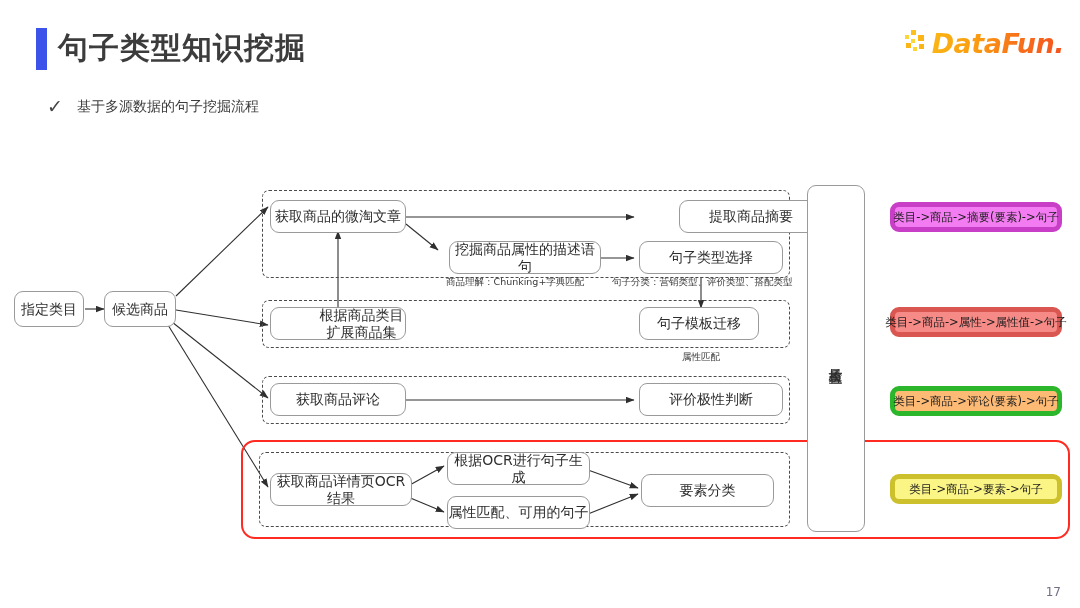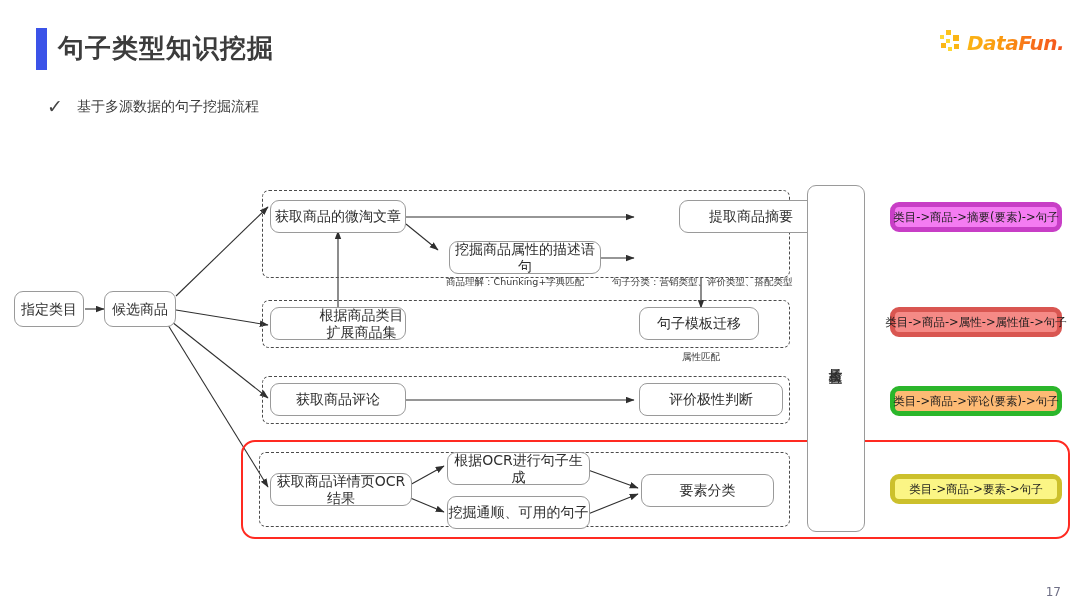--- a/index.html
+++ b/index.html
@@ -10,39 +10,39 @@
     position:relative;overflow:hidden;
     color:#333;
   }
   
   .accent-bar{
     position:absolute;left:36px;top:28px;width:11px;height:42px;
     background:#3b53e8;
   }
   .page-title{
     position:absolute;left:58px;top:25px;
-    font-size:26px;font-weight:bold;color:#3c3c3c;
+    font-size:30px;font-weight:bold;color:#3c3c3c;
     letter-spacing:1px;line-height:46px;
     font-family:"DejaVu Sans","Liberation Sans",sans-serif;
   }
   .subtitle-row{
     position:absolute;left:47px;top:97px;
     display:flex;align-items:center;gap:14px;
   }
   .check-icon{font-size:19px;color:#444;line-height:1;}
   .subtitle-text{font-size:14px;color:#3c3c3c;font-family:"DejaVu Sans","Liberation Sans",sans-serif;}
   
   .logo{
     position:absolute;right:16px;top:26px;
     display:flex;align-items:center;height:34px;
   }
   .logo-dots{position:relative;width:26px;height:26px;margin-right:1px;}
   .logo-dots i{position:absolute;display:block;background:#fcc21b;}
   .logo-text{
-    font-size:20px;font-weight:bold;font-style:italic;
+    font-size:27px;font-weight:bold;font-style:italic;
     font-family:"DejaVu Sans","Liberation Sans",sans-serif;
     background:linear-gradient(95deg,#fbb615 0%,#fa9a10 35%,#f8701a 65%,#f4511e 100%);
     -webkit-background-clip:text;background-clip:text;color:transparent;
     letter-spacing:-0.5px;
   }
   
   #canvas{position:absolute;left:0;top:0;width:1080px;height:608px;}
   .svg-layer{position:absolute;left:0;top:0;width:1080px;height:608px;pointer-events:none;}
   
   .node{
@@ -148,20 +148,23 @@
   <div class="group-dashed" style="left:262px;top:190px;width:528px;height:88px;"></div>
   <div class="node" style="left:270px;top:200px;width:136px;height:33px;">
     <span>获取商品的微淘文章</span>
   </div>
   <div class="node" style="left:449px;top:241px;width:152px;height:33px;">
     <span>挖掘商品属性的描述语句</span>
   </div>
   <div class="node" style="left:639px;top:200px;width:144px;height:33px;margin-left:40px;">
     <span>提取商品摘要</span>
   </div>
+  <div class="node" style="left:639px;top:241px;width:144px;height:33px;">
+    <span>句子类型选择</span>
+  </div>
   <div class="caption" style="left:446px;top:276px;">商品理解：Chunking+字典匹配</div>
   <div class="caption" style="left:612px;top:276px;">句子分类：营销类型、评价类型、搭配类型</div>
 
   <div class="group-dashed" style="left:262px;top:300px;width:528px;height:48px;"></div>
   <div class="node" style="left:270px;top:307px;width:136px;height:33px;padding-left:47px;">
     <span>根据商品类目扩展商品集</span>
   </div>
   <div class="node" style="left:639px;top:307px;width:120px;height:33px;">
     <span>句子模板迁移</span>
   </div>
@@ -177,21 +180,21 @@
 
   <div class="highlight-box" style="left:241px;top:440px;width:829px;height:99px;"></div>
   <div class="group-dashed" style="left:259px;top:452px;width:531px;height:75px;"></div>
   <div class="node" style="left:270px;top:473px;width:142px;height:33px;">
     <span>获取商品详情页OCR结果</span>
   </div>
   <div class="node" style="left:447px;top:452px;width:143px;height:33px;">
     <span>根据OCR进行句子生成</span>
   </div>
   <div class="node" style="left:447px;top:496px;width:143px;height:33px;">
-    <span>挖掘通顺、可用的句子</span>
+    <span>属性匹配、可用的句子</span>
   </div>
   <div class="node" style="left:641px;top:474px;width:133px;height:33px;">
     <span>要素分类</span>
   </div>
 
   <div class="node" style="left:807px;top:185px;width:58px;height:347px;">
     <span style="writing-mode:vertical-rl;text-orientation:upright;letter-spacing:1px;">质量检查</span>
   </div>
 
   <div class="legend" style="left:890px;top:202px;width:172px;height:30px;background:#f47cf2;border-color:#c83ec6;">

